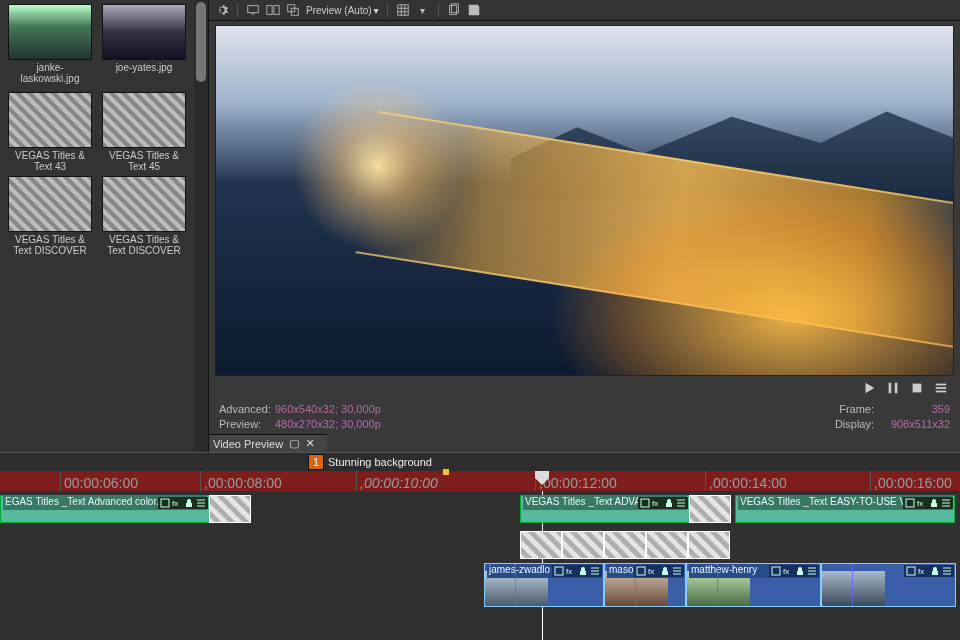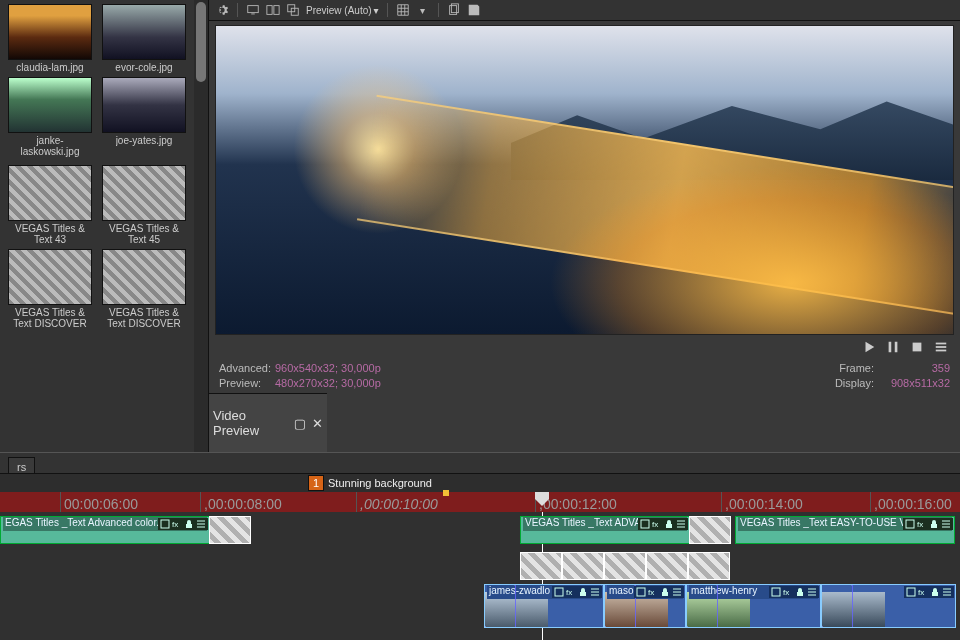--- a/index.html
+++ b/index.html
@@ -41,21 +41,21 @@
     background:radial-gradient(ellipse at 60% 70%,rgba(255,190,70,.9),rgba(255,150,30,.3) 50%,transparent 70%)}
   .mountains{position:absolute;right:0;top:20%;width:60%;height:30%;
     background:linear-gradient(#3a4f68,#1a2a3f);clip-path:polygon(0 60%,15% 30%,30% 55%,50% 20%,70% 45%,85% 15%,100% 40%,100% 100%,0 100%)}
   .transport{height:22px;display:flex;justify-content:flex-end;align-items:center;gap:10px;padding:0 12px}
   .tbtn svg{width:14px;height:14px;fill:#ccc}
   .info-rows{padding:2px 10px 2px 10px}
   .info-row{display:flex;gap:6px;font-size:11px;line-height:15px}
   .info-row>span:first-child{width:50px;color:#bbb}
   .info-row .val{color:#b66aa4}
   .info-row .right{margin-left:auto}
-  .vp-tab{display:flex;align-items:center;gap:6px;background:#444;padding:14px 4px;width:110px;font-size:13px;color:#ddd;border-top:1px solid #111}
+  .vp-tab{display:flex;align-items:flex-end;gap:6px;background:#444;padding:2px 4px;width:110px;font-size:11px;color:#ddd;border-top:1px solid #111}
 
   
   .timeline{flex:1;background:#2d2d2d;display:flex;flex-direction:column;border-top:1px solid #555}
   .tl-top{height:20px;background:#333;border-bottom:1px solid #111;display:flex;align-items:flex-end;position:relative}
   .rs-tab{position:absolute;bottom:0;left:8px;padding:3px 8px 0;background:#3a3a3a;border:1px solid #111;border-bottom:none;color:#ccc;font-size:11px}
   .marker-lane{height:18px;background:#2d2d2d;position:relative}
   .marker{position:absolute;top:1px;display:flex;align-items:center;gap:4px;font-size:11px;color:#eee}
   .marker-flag{width:14px;height:14px;background:#d66417;color:#fff;display:flex;align-items:center;justify-content:center;border:1px solid #111}
   .ruler{height:20px;background:#7f1d1d;position:relative;color:#9a9a9a;font-size:14px}
   .tick{position:absolute;top:0;height:100%;border-left:1px solid #555;padding-left:3px;padding-top:4px}
@@ -83,30 +83,20 @@
 </head>
 <body>
 
 <div class="app">
   <div class="top">
 
     <div class="media-panel">
       <div class="media-inner" id="media-inner">
           <div class="media-row">
             <div class="media-cell">
-              <div class="thumb t0"></div>
-              <div class="fname">claudia-lam.jpg</div>
-            </div>
-            <div class="media-cell">
-              <div class="thumb t1"></div>
-              <div class="fname">evor-cole.jpg</div>
-            </div>
-          </div>
-          <div class="media-row">
-            <div class="media-cell">
               <div class="thumb t2"></div>
               <div class="fname">janke-laskowski.jpg</div>
             </div>
             <div class="media-cell">
               <div class="thumb t3"></div>
               <div class="fname">joe-yates.jpg</div>
             </div>
           </div>
           <div class="media-row">
           </div>
@@ -225,35 +215,32 @@
       </div>
       <div class="vp-tab">
         <span>Video Preview</span>
         <span>▢</span>
         <span>✕</span>
       </div>
     </div>
   </div>
 
   <div class="timeline">
-    <div class="tl-top">
-      <div class="rs-tab">rs</div>
-    </div>
     <div class="marker-lane">
       <div class="marker" id="marker" style="left: 308px;">
         <div class="marker-flag">1</div>
         <span>Stunning background</span>
       </div>
     </div>
     <div class="ruler" id="ruler">
         <div class="tick" style="left: 60px;">00:00:06:00</div>
         <div class="tick" style="left: 200px;">,00:00:08:00</div>
         <div class="tick" style="left: 356px; font-style: italic;">,00:00:10:00</div>
         <div class="tick" style="left: 535px;">,00:00:12:00</div>
-        <div class="tick" style="left: 705px; margin-left: 16px;">,00:00:14:00</div>
+        <div class="tick" style="left: 705px;">,00:00:14:00</div>
         <div class="tick" style="left: 870px;">,00:00:16:00</div>
         <div class="yellow-mark" style="left: 443px;"></div>
         <div style="position: absolute; left: 535px; top: 0px; width: 14px; height: 14px;"><svg viewBox="0 0 14 14">
             <path fill="#ddd" d="M0 0h14v7l-7 7-7-7z"></path>
           </svg></div>
       </div>
     <div class="tracks" id="tracks">
       <div class="playhead" id="playhead" style="left: 542px;"></div>
     <div class="clip text" style="left: 0px; top: 4px; width: 210px;">
           <div class="clip-label">EGAS Titles _Text Advanced color..</div>

